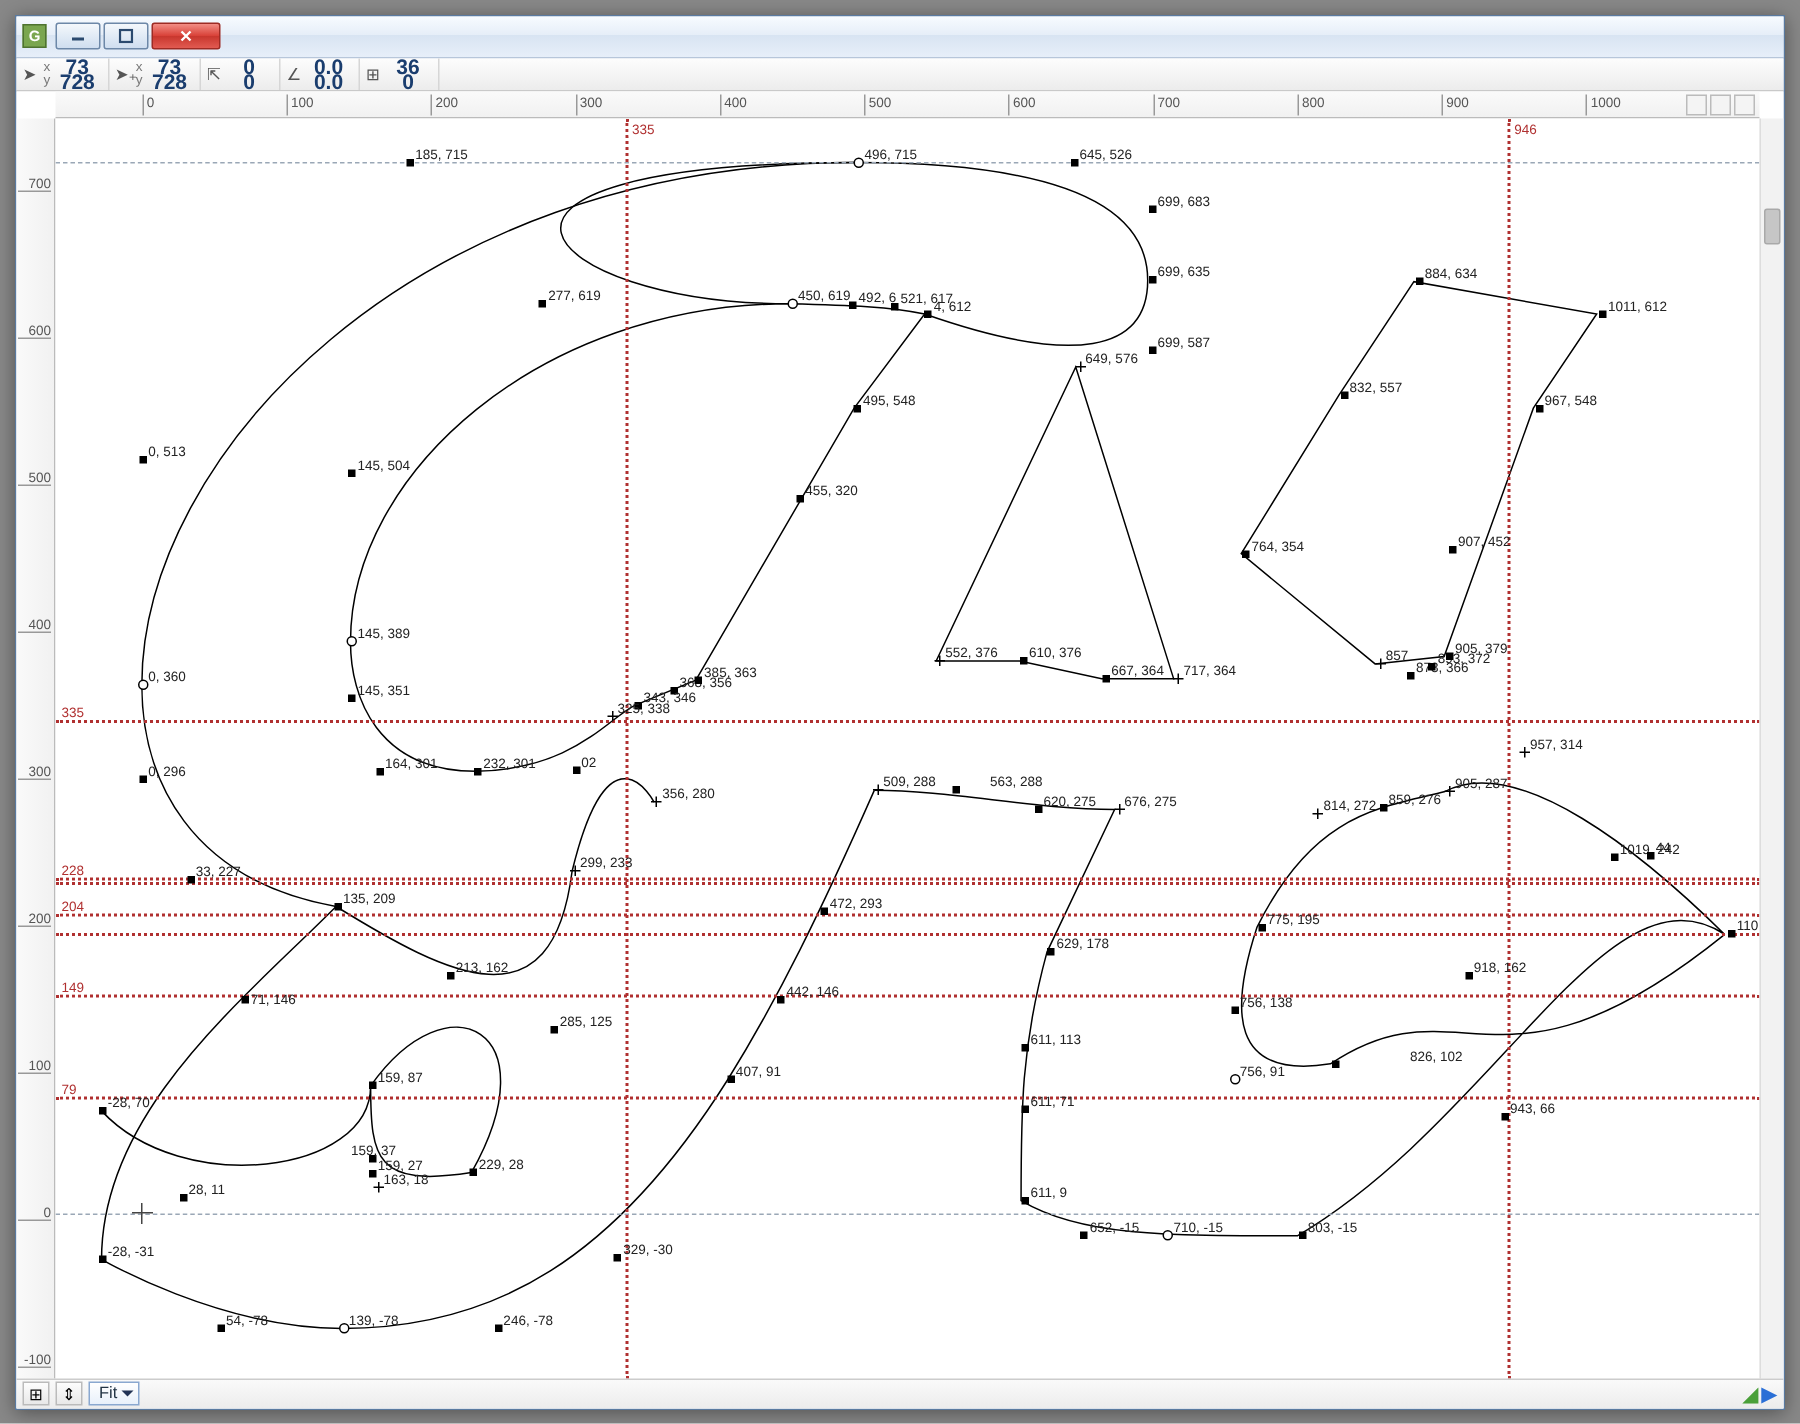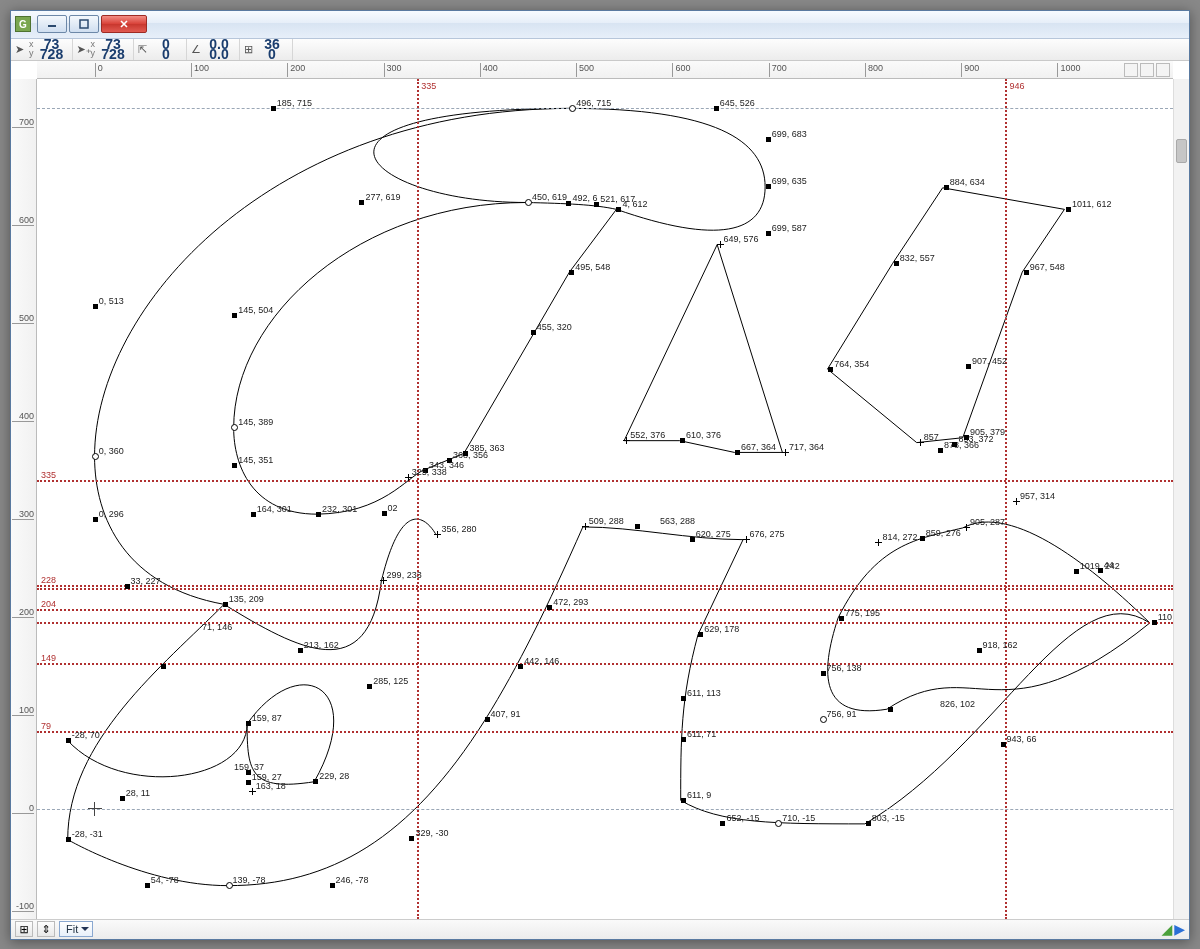--- a/index.html
+++ b/index.html
@@ -357,21 +357,21 @@
         <div class="pt-label" style="left: 803.864px; top: 539.064px;">775, 195</div>
         <div class="pt-dot" style="left: 1116.75px; top: 543.965px;"></div>
         <div class="pt-label" style="left: 1116.75px; top: 543.965px;">110</div>
         <div class="pt-dot" style="left: 262.82px; top: 571.408px;"></div>
         <div class="pt-label" style="left: 262.82px; top: 571.408px;">213, 162</div>
         <div class="pt-dot" style="left: 663.308px; top: 555.726px;"></div>
         <div class="pt-label" style="left: 663.308px; top: 555.726px;">629, 178</div>
         <div class="pt-dot" style="left: 941.532px; top: 571.408px;"></div>
         <div class="pt-label" style="left: 941.532px; top: 571.408px;">918, 162</div>
         <div class="pt-dot" style="left: 126.115px; top: 587.09px;"></div>
-        <div class="pt-label" style="left: 126.115px; top: 553px; margin-left: 35px;">71, 146</div>
+        <div class="pt-label" style="left: 126.115px; top: 592px;">71, 146</div>
         <div class="pt-dot" style="left: 483.281px; top: 587.09px;"></div>
         <div class="pt-label" style="left: 483.281px; top: 587.09px;">442, 146</div>
         <div class="pt-dot" style="left: 785.573px; top: 594.931px;"></div>
         <div class="pt-label" style="left: 785.573px; top: 594.931px;">756, 138</div>
         <div class="pt-dot" style="left: 332.136px; top: 607.673px;"></div>
         <div class="pt-label" style="left: 332.136px; top: 607.673px;">285, 125</div>
         <div class="pt-dot" style="left: 645.98px; top: 619.434px;"></div>
         <div class="pt-label" style="left: 645.98px; top: 619.434px;">611, 113</div>
         <div class="pt-dot" style="left: 852.963px; top: 630.215px;"></div>
         <div class="pt-label" style="left: 852.963px; top: 630.215px; margin-left: 46px;">826, 102</div>

